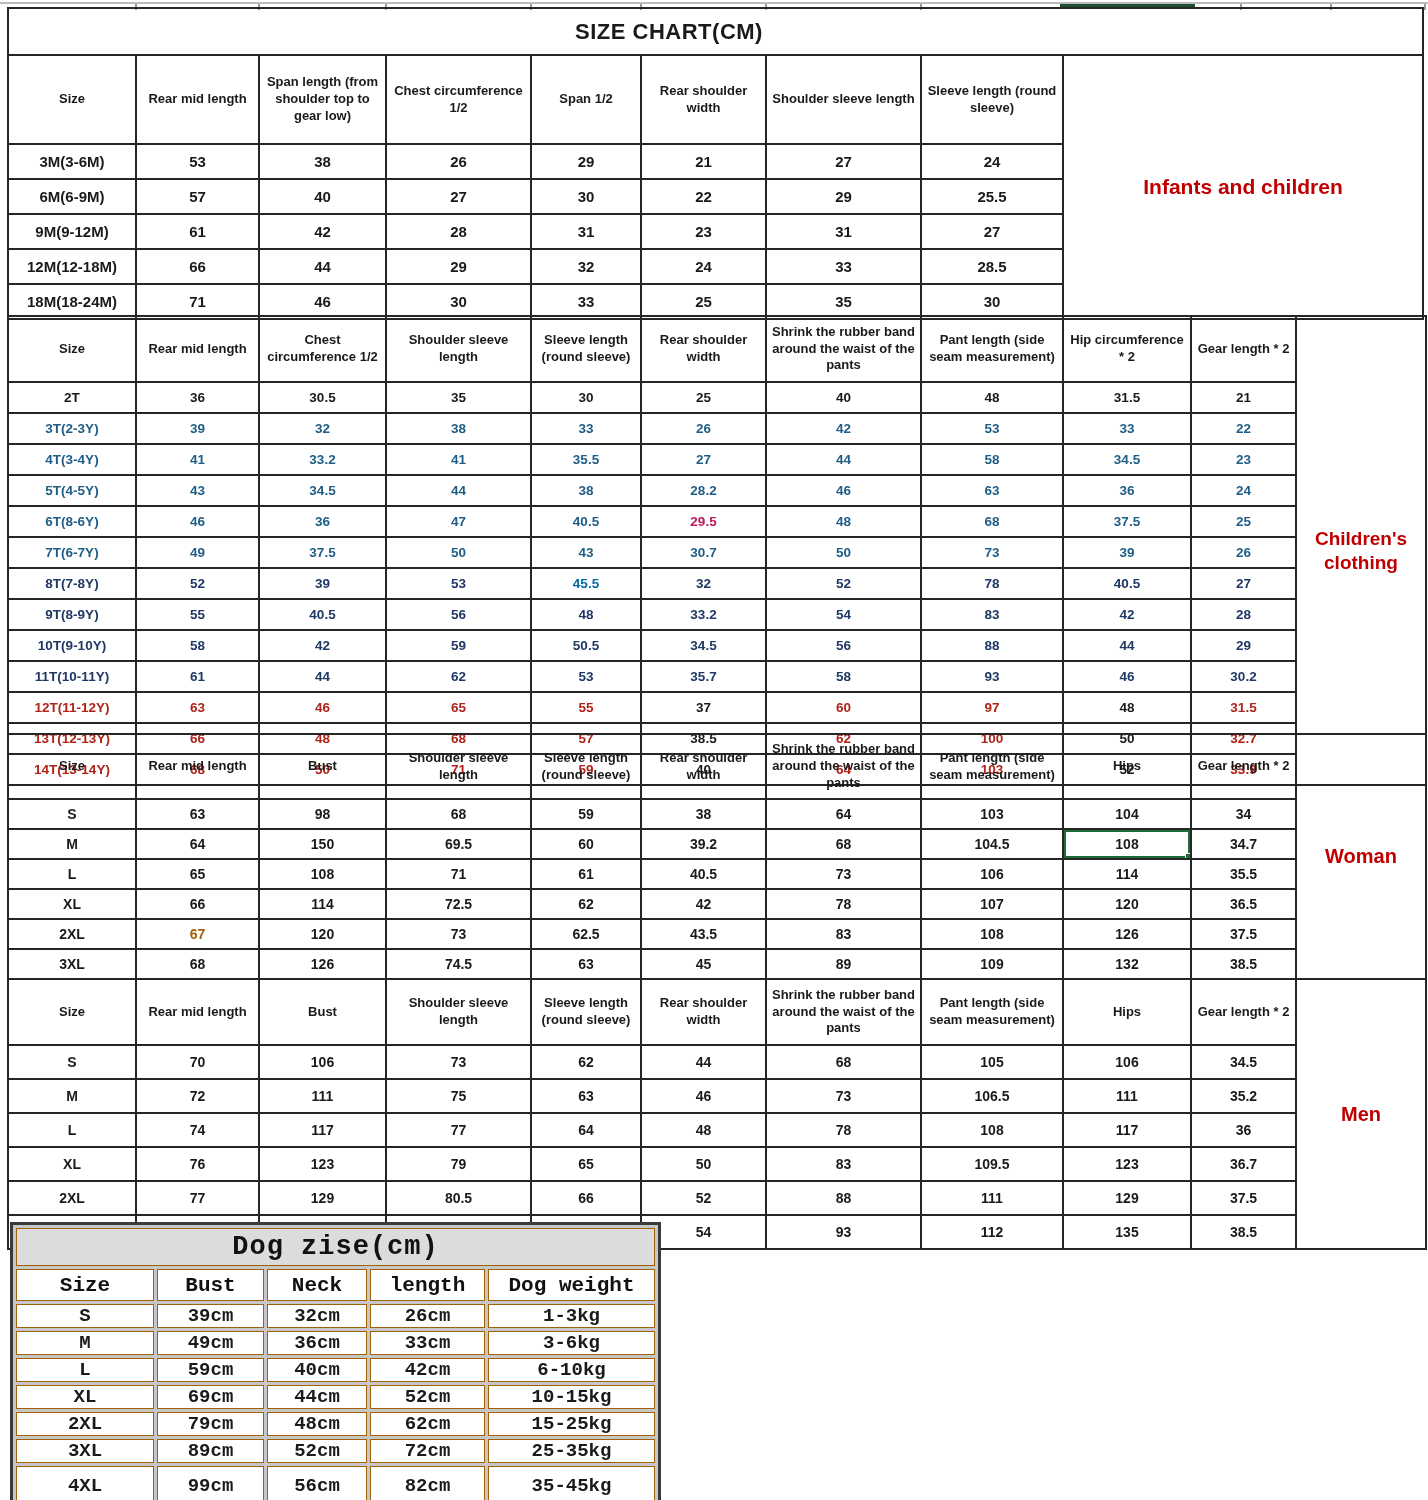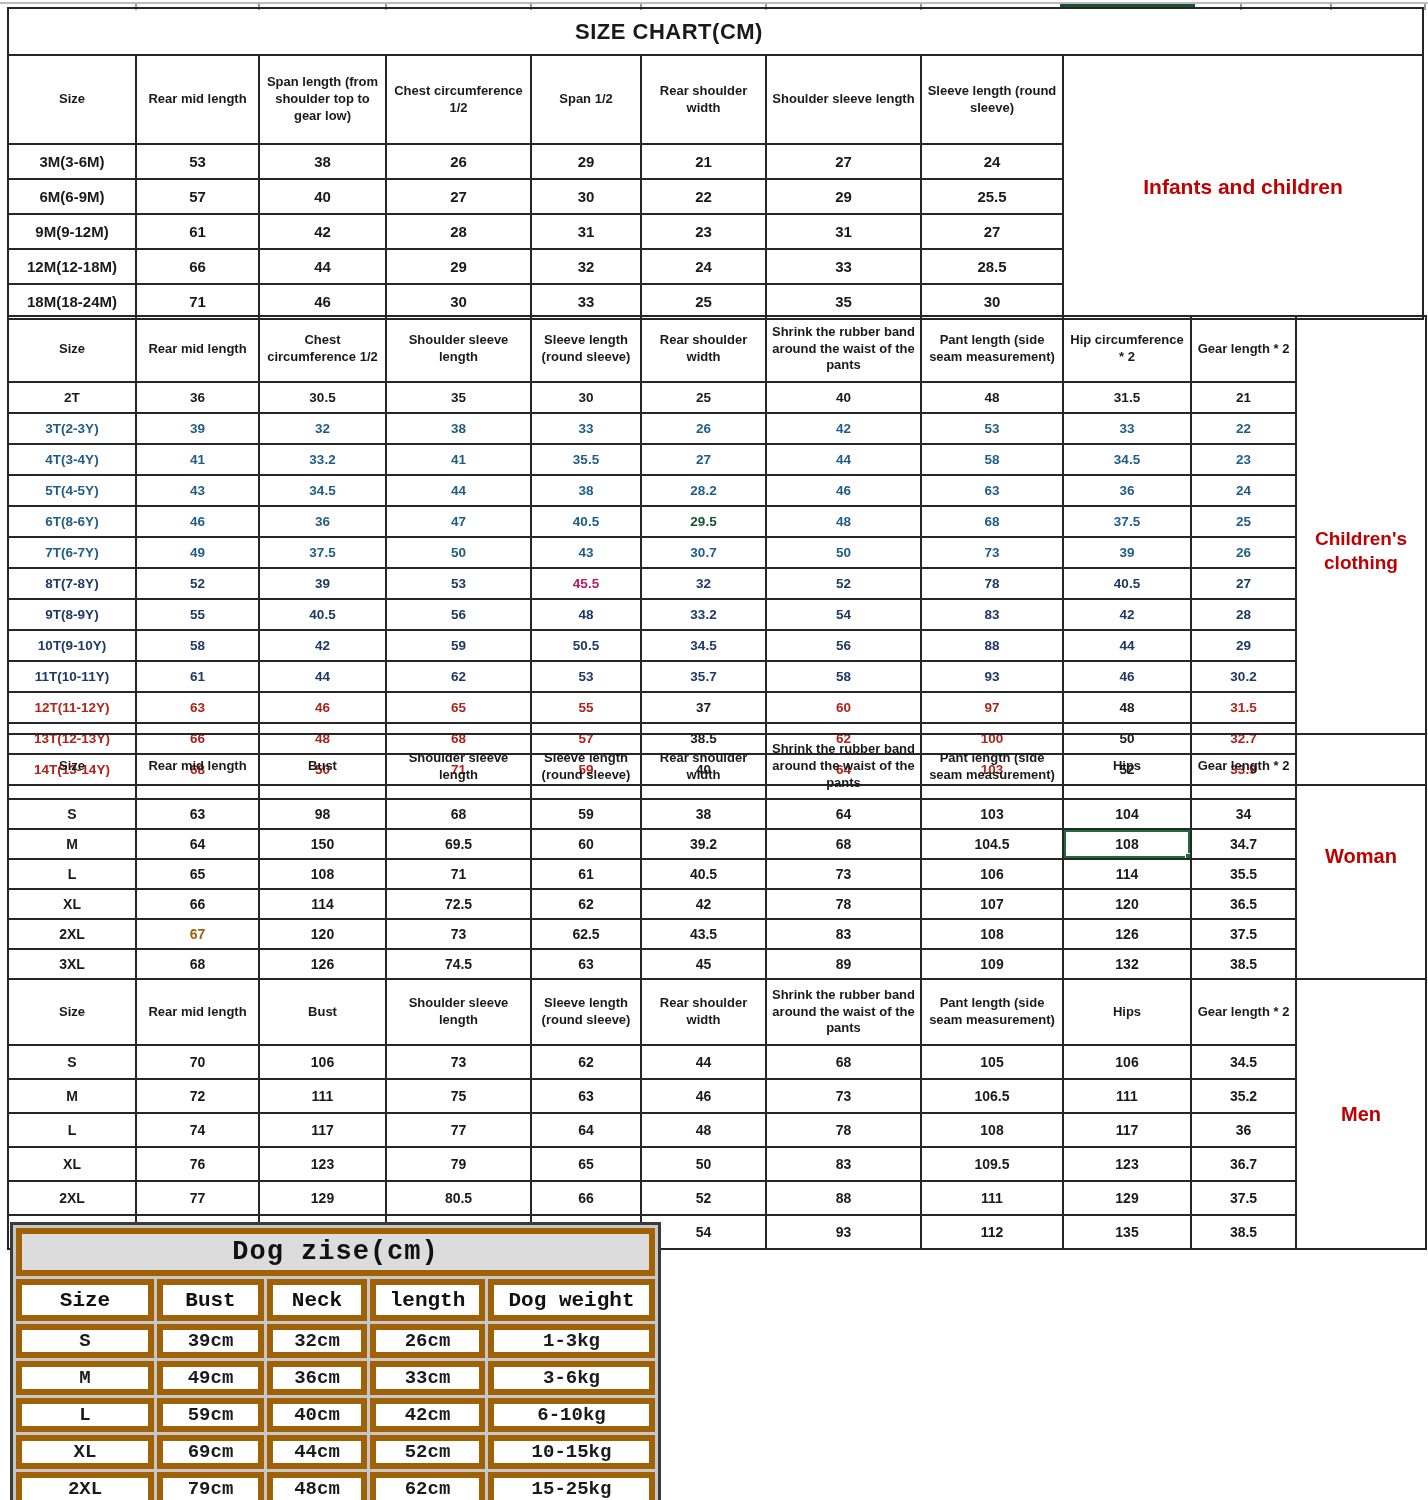--- a/index.html
+++ b/index.html
@@ -44,21 +44,21 @@
   
   .grid td.sel{position:relative;box-shadow:inset 0 0 0 2px var(--sel,#1f6b3c);}
   .fill-handle{position:absolute;right:-4px;bottom:-4px;width:7px;height:7px;
                background:var(--sel,#1f6b3c);border:1px solid #fff;z-index:3;}
 
   
   .dog-wrap{position:absolute;left:10px;top:1222px;}
   table.dog{border-collapse:separate;border-spacing:3px;background:#c7c7c7;
             border:3px solid #3a3a3a;table-layout:fixed;width:627px;
             font-family:"Liberation Mono",monospace;font-weight:bold;color:#111;}
-  .dog th,.dog td{background:#fff;border:6px solid #a16207;text-align:center;
+  .dog th,.dog td{background:#fff;border:1px solid #a16207;text-align:center;
                   vertical-align:middle;padding:0 2px;overflow:hidden;}
   .dog .dog-title{height:36px;background:#dcdcdc;font-size:27px;letter-spacing:1px;}
   .dog tr.hdr th{height:30px;font-size:21px;}
   .dog tbody tr.data td{height:22px;font-size:19px;}
   .dog tbody tr.tall td{height:38px;}
 </style>
 </head>
 <body>
 
 <div class="sheet">
@@ -237,21 +237,21 @@
             <td style="color: rgb(30, 93, 134);">63</td>
             <td style="color: rgb(30, 93, 134);">36</td>
             <td style="color: rgb(30, 93, 134);">24</td>
           </tr>
           <tr class="data">
             <td style="color: rgb(30, 93, 134);">6T(8-6Y)</td>
             <td style="color: rgb(30, 93, 134);">46</td>
             <td style="color: rgb(30, 93, 134);">36</td>
             <td style="color: rgb(30, 93, 134);">47</td>
             <td style="color: rgb(30, 93, 134);">40.5</td>
-            <td style="color: #14532d;">29.5</td>
+            <td style="color: #be185d;">29.5</td>
             <td style="color: rgb(30, 93, 134);">48</td>
             <td style="color: rgb(30, 93, 134);">68</td>
             <td style="color: rgb(30, 93, 134);">37.5</td>
             <td style="color: rgb(30, 93, 134);">25</td>
           </tr>
           <tr class="data">
             <td style="color: rgb(30, 93, 134);">7T(6-7Y)</td>
             <td style="color: rgb(30, 93, 134);">49</td>
             <td style="color: rgb(30, 93, 134);">37.5</td>
             <td style="color: rgb(30, 93, 134);">50</td>
@@ -260,21 +260,21 @@
             <td style="color: rgb(30, 93, 134);">50</td>
             <td style="color: rgb(30, 93, 134);">73</td>
             <td style="color: rgb(30, 93, 134);">39</td>
             <td style="color: rgb(30, 93, 134);">26</td>
           </tr>
           <tr class="data">
             <td style="color: rgb(31, 56, 100);">8T(7-8Y)</td>
             <td style="color: rgb(31, 56, 100);">52</td>
             <td style="color: rgb(31, 56, 100);">39</td>
             <td style="color: rgb(31, 56, 100);">53</td>
-            <td style="color: #be185d; text-align: center;">45.5</td>
+            <td style="color: #0369a1; text-align: center;">45.5</td>
             <td style="color: rgb(31, 56, 100);">32</td>
             <td style="color: rgb(31, 56, 100);">52</td>
             <td style="color: rgb(31, 56, 100);">78</td>
             <td style="color: rgb(31, 56, 100);">40.5</td>
             <td style="color: rgb(31, 56, 100);">27</td>
           </tr>
           <tr class="data">
             <td style="color: rgb(31, 56, 100);">9T(8-9Y)</td>
             <td style="color: rgb(31, 56, 100);">55</td>
             <td style="color: rgb(31, 56, 100);">40.5</td>

